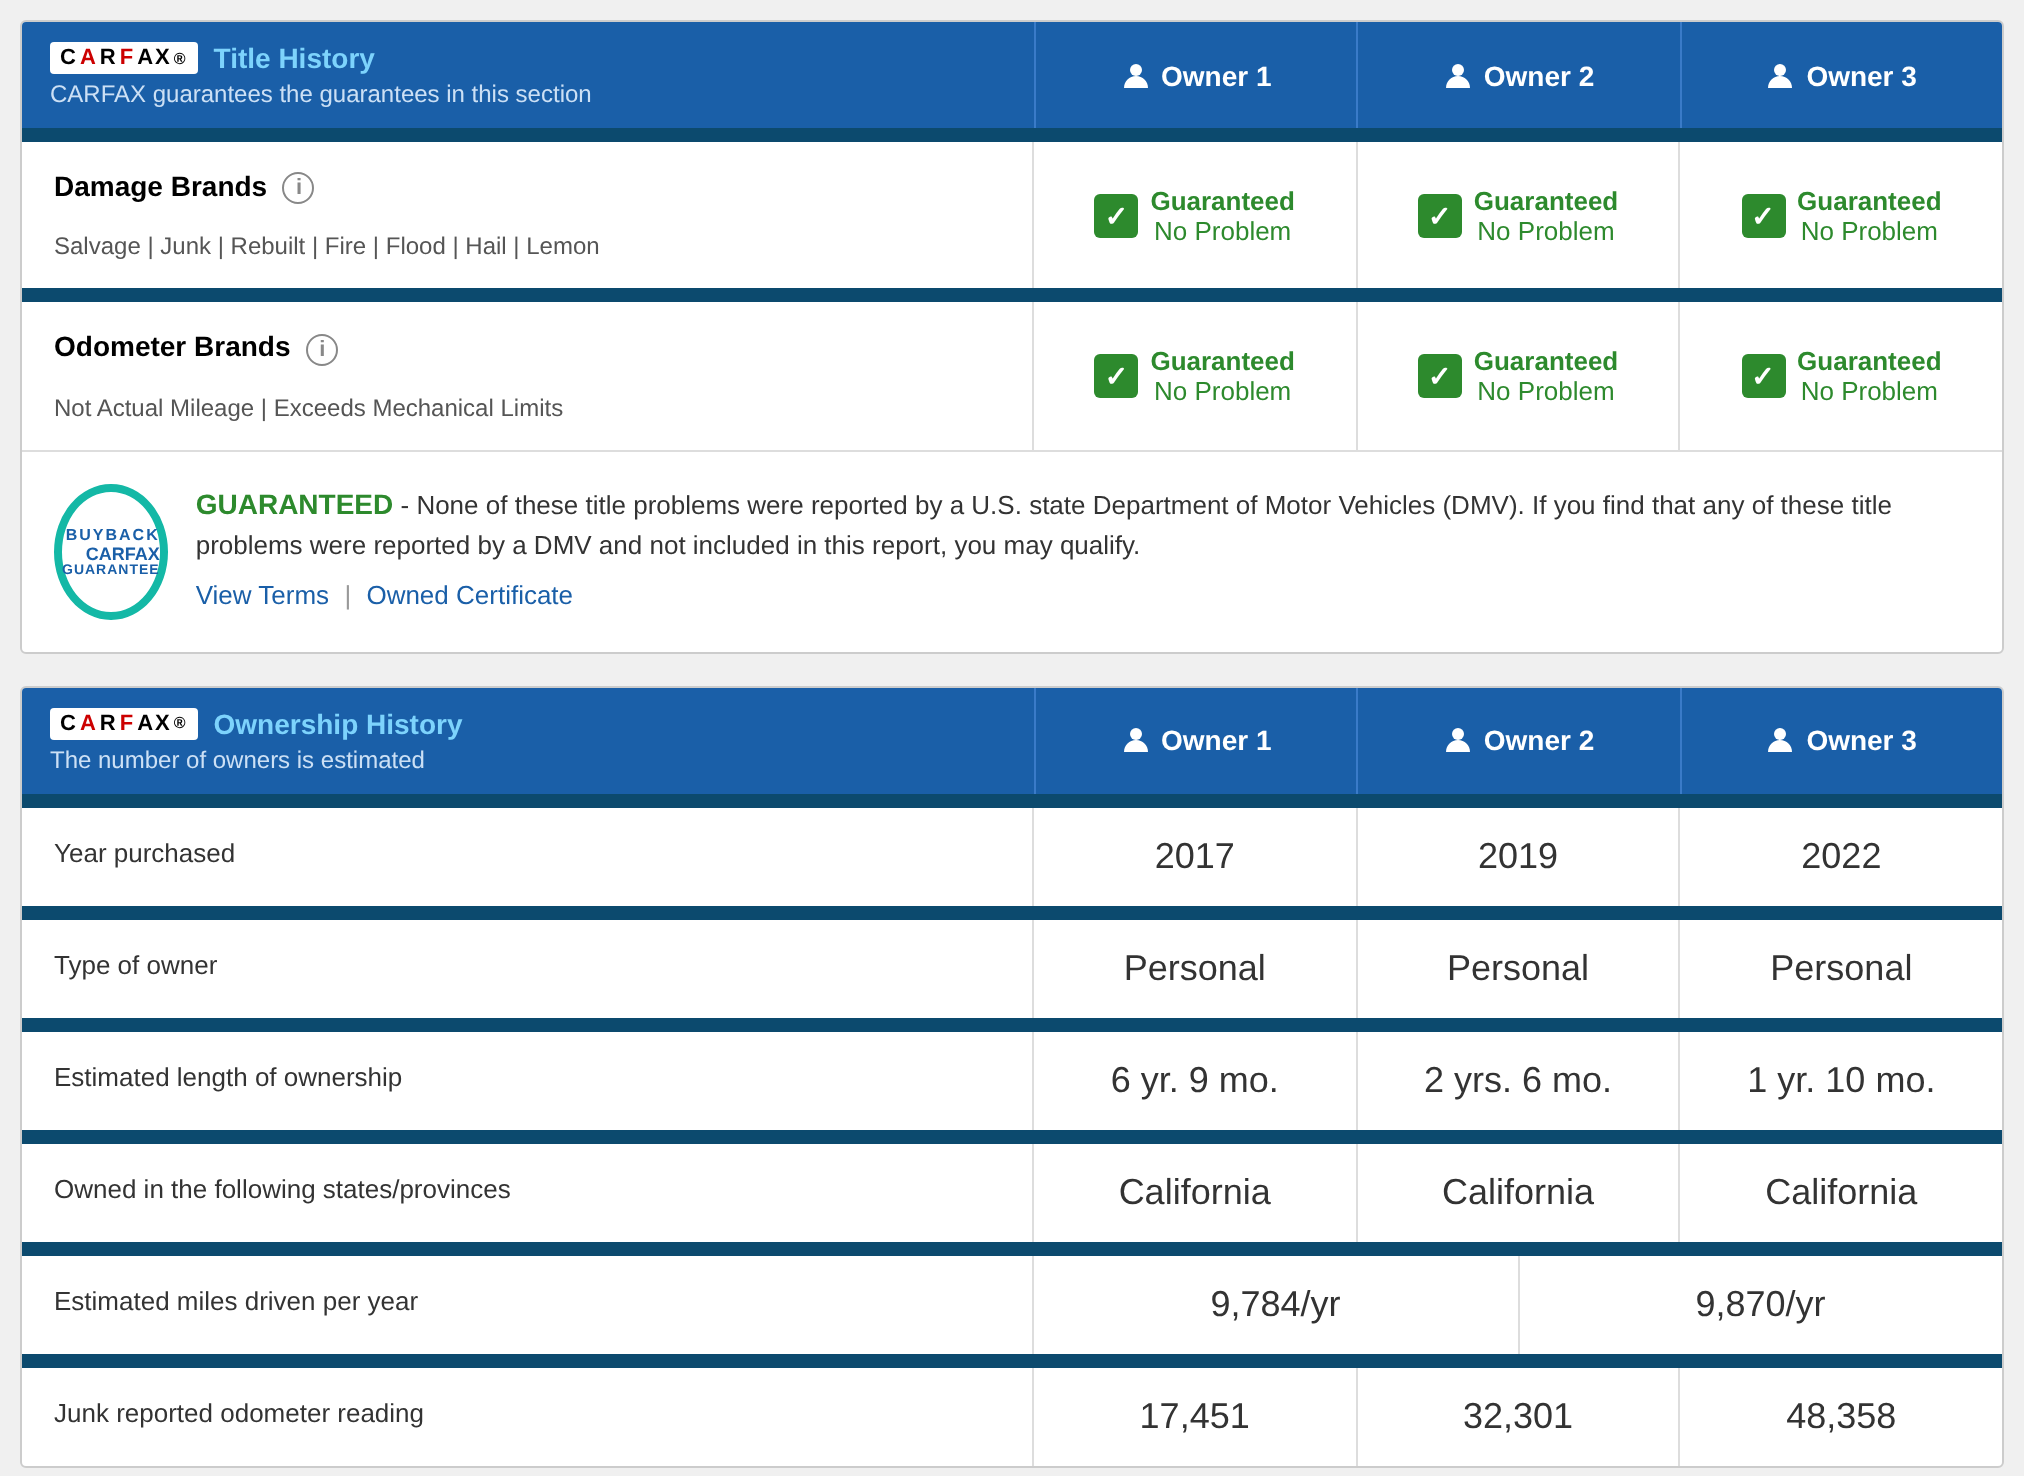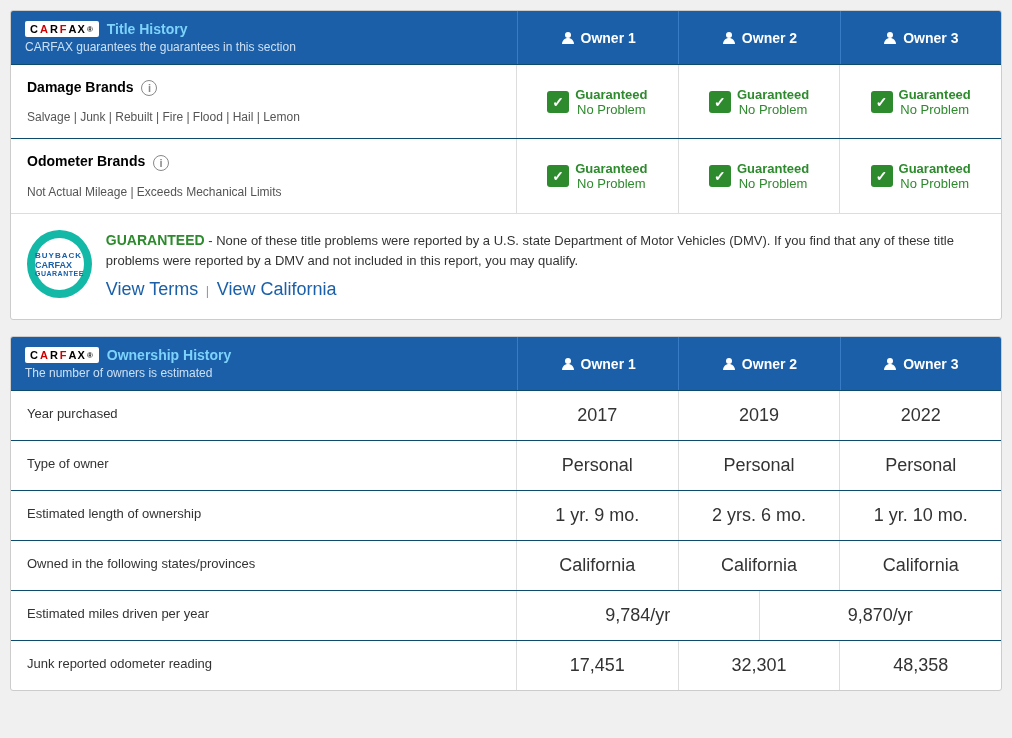--- a/index.html
+++ b/index.html
@@ -82,21 +82,21 @@
       padding: 12px 8px;
       border-left: 1px solid #3a7bc8;
       font-weight: bold;
       font-size: 14px;
       gap: 6px;
     }
 
     
     .data-row {
       display: flex;
-      border-top: 1px solid #0c4a6e;
+      border-top: 7px solid #0c4a6e;
     }
 
     .row-label {
       flex: 0 0 506px;
       padding: 14px 16px;
       border-right: 1px solid #ddd;
     }
 
     .row-label-title {
       font-weight: bold;
@@ -180,24 +180,24 @@
       align-items: flex-start;
       gap: 14px;
       padding: 16px;
       border-top: 1px solid #ddd;
     }
 
     .buyback-circle {
       width: 68px;
       height: 68px;
       border-radius: 50%;
-      border: 8px solid #14b8a6;
+      border: 4px solid #14b8a6;
       display: flex;
       flex-direction: column;
-      align-items: flex-start;
+      align-items: flex-end;
       justify-content: center;
       font-size: 7px;
       font-weight: bold;
       color: #1a5fa8;
       text-align: center;
       background: #fff;
     }
 
     .buyback-top { font-size: 8px; letter-spacing: 1px; }
     .buyback-carfax { font-size: 9px; font-weight: 900; }
@@ -215,21 +215,21 @@
       font-size: 14px;
     }
 
     .guaranteed-desc-text .desc-links {
       margin-top: 6px;
     }
 
     .desc-links a {
       color: #1a5fa8;
       text-decoration: none;
-      font-size: 18px;
+      font-size: 13px;
     }
 
     .pipe-sep { color: #999; margin: 0 4px; }
 
     
     .ownership-row-label {
       font-size: 13px;
       color: #333;
     }
 
@@ -360,21 +360,21 @@
       <div class="buyback-top">BUYBACK</div>
       <div class="buyback-carfax">CARFAX</div>
       <div class="buyback-bottom">GUARANTEE</div>
     </div>
     <div class="guaranteed-desc-text">
       <span class="guaranteed-title">GUARANTEED</span>
       <span>- None of these title problems were reported by a U.S. state Department of Motor Vehicles (DMV). If you find that any of these title problems were reported by a DMV and not included in this report, you may qualify.</span>
       <div class="desc-links">
         <a href="#">View Terms</a>
         <span class="pipe-sep">|</span>
-        <a href="#">View California</a>
+        <a href="#">Owned Certificate</a>
       </div>
     </div>
   </div>
 </div>
 
 <div class="section">
 
   <div class="section-header">
     <div class="header-title">
       <div class="header-title-top">
@@ -441,21 +441,21 @@
     <div class="row-cell">
       <span class="ownership-cell-val">Personal</span>
     </div>
   </div>
 
   <div class="data-row">
     <div class="row-label">
       <span class="ownership-row-label">Estimated length of ownership</span>
     </div>
     <div class="row-cell">
-      <span class="ownership-cell-val">1 yr. 9 mo.</span>
+      <span class="ownership-cell-val">6 yr. 9 mo.</span>
     </div>
     <div class="row-cell">
       <span class="ownership-cell-val">2 yrs. 6 mo.</span>
     </div>
     <div class="row-cell">
       <span class="ownership-cell-val">1 yr. 10 mo.</span>
     </div>
   </div>
 
   <div class="data-row">

